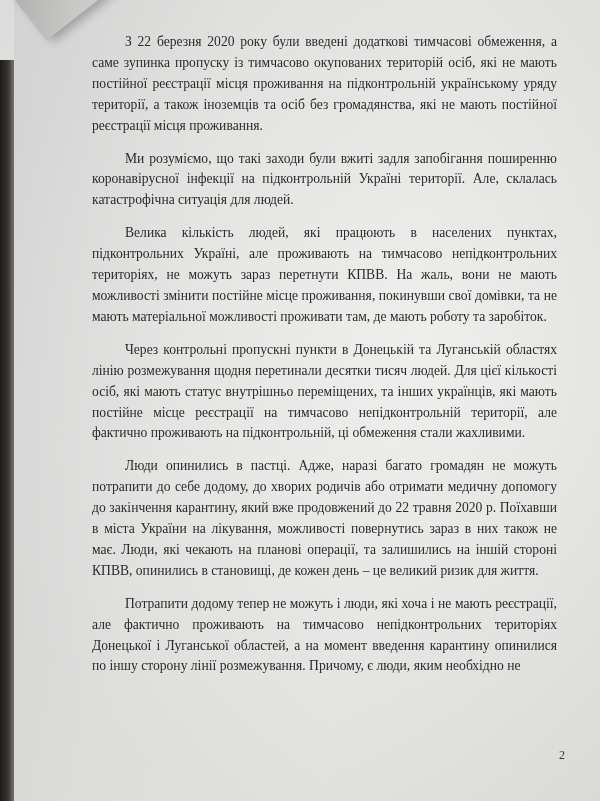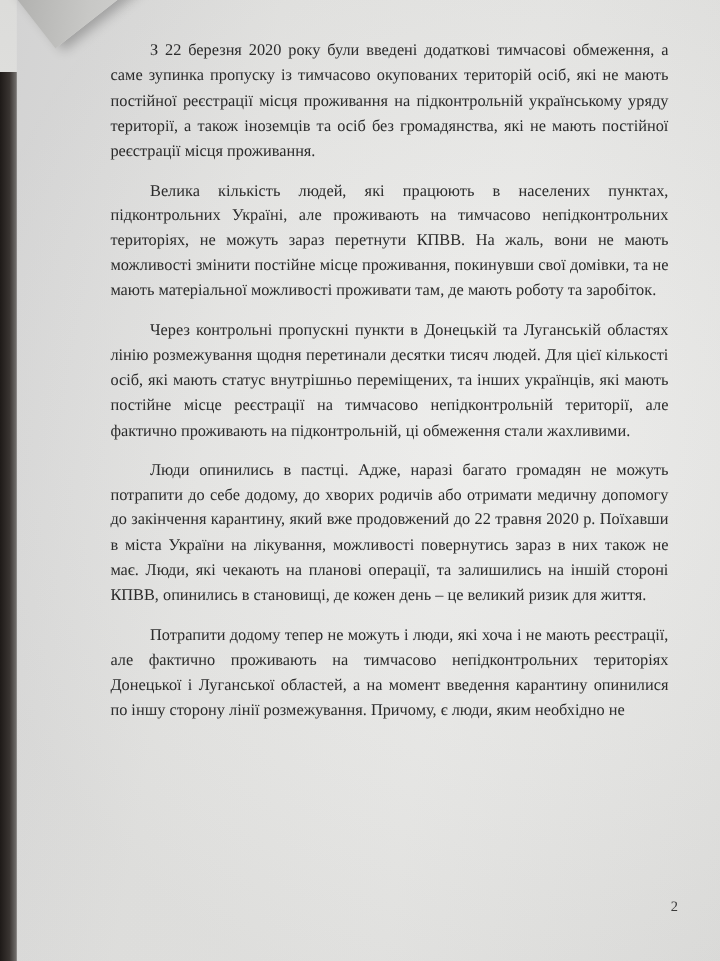--- a/index.html
+++ b/index.html
@@ -82,20 +82,21 @@
     }
   </style>
 </head>
 <body>
 
 <div class="photo">
   <div class="dark-edge"></div>
   <div class="page">
     <div class="text-column">
       <p class="para">З 22 березня 2020 року були введені додаткові тимчасові обмеження, а саме зупинка пропуску із тимчасово окупованих територій осіб, які не мають постійної реєстрації місця проживання на підконтрольній українському уряду території, а також іноземців та осіб без громадянства, які не мають постійної реєстрації місця проживання.</p>
+      <p class="para">Ми розуміємо, що такі заходи були вжиті задля запобігання поширенню коронавірусної інфекції на підконтрольній Україні території. Але, склалась катастрофічна ситуація для людей.</p>
       <p class="para">Велика кількість людей, які працюють в населених пунктах, підконтрольних Україні, але проживають на тимчасово непідконтрольних територіях, не можуть зараз перетнути КПВВ. На жаль, вони не мають можливості змінити постійне місце проживання, покинувши свої домівки, та не мають матеріальної можливості проживати там, де мають роботу та заробіток.</p>
       <p class="para">Через контрольні пропускні пункти в Донецькій та Луганській областях лінію розмежування щодня перетинали десятки тисяч людей. Для цієї кількості осіб, які мають статус внутрішньо переміщених, та інших українців, які мають постійне місце реєстрації на тимчасово непідконтрольній території, але фактично проживають на підконтрольній, ці обмеження стали жахливими.</p>
       <p class="para">Люди опинились в пастці. Адже, наразі багато громадян не можуть потрапити до себе додому, до хворих родичів або отримати медичну допомогу до закінчення карантину, який вже продовжений до 22 травня 2020 р. Поїхавши в міста України на лікування, можливості повернутись зараз в них також не має. Люди, які чекають на планові операції, та залишились на іншій стороні КПВВ, опинились в становищі, де кожен день – це великий ризик для життя.</p>
       <p class="para">Потрапити додому тепер не можуть і люди, які хоча і не мають реєстрації, але фактично проживають на тимчасово непідконтрольних територіях Донецької і Луганської областей, а на момент введення карантину опинилися по іншу сторону лінії розмежування. Причому, є люди, яким необхідно не</p>
     </div>
     <div class="page-number">2</div>
   </div>
   <div class="curl"></div>
 </div>
 

